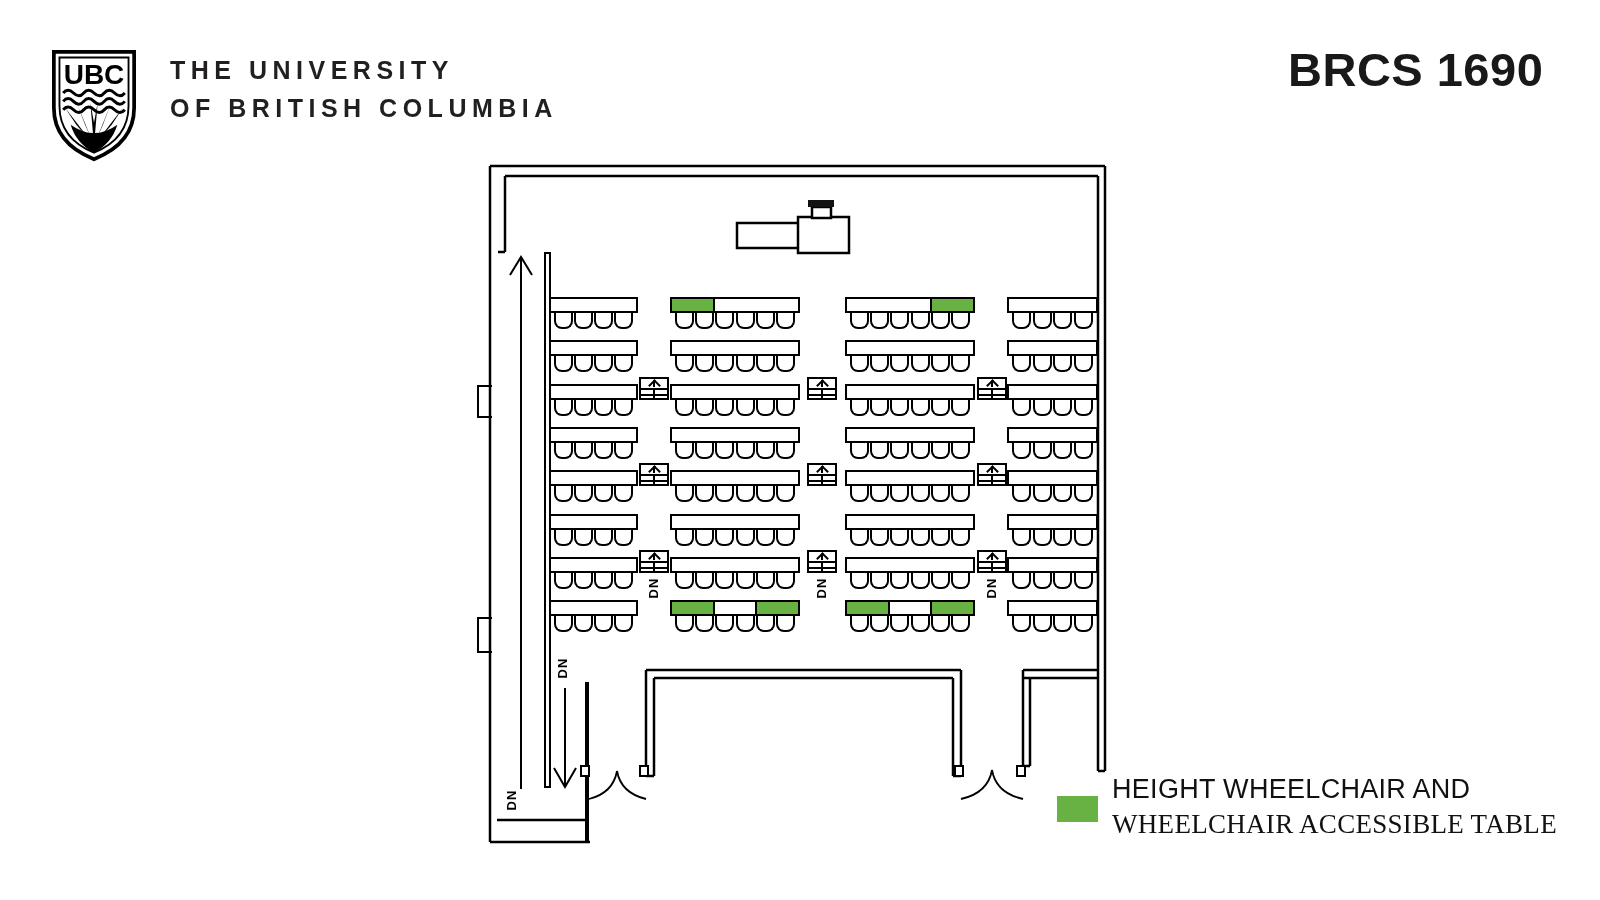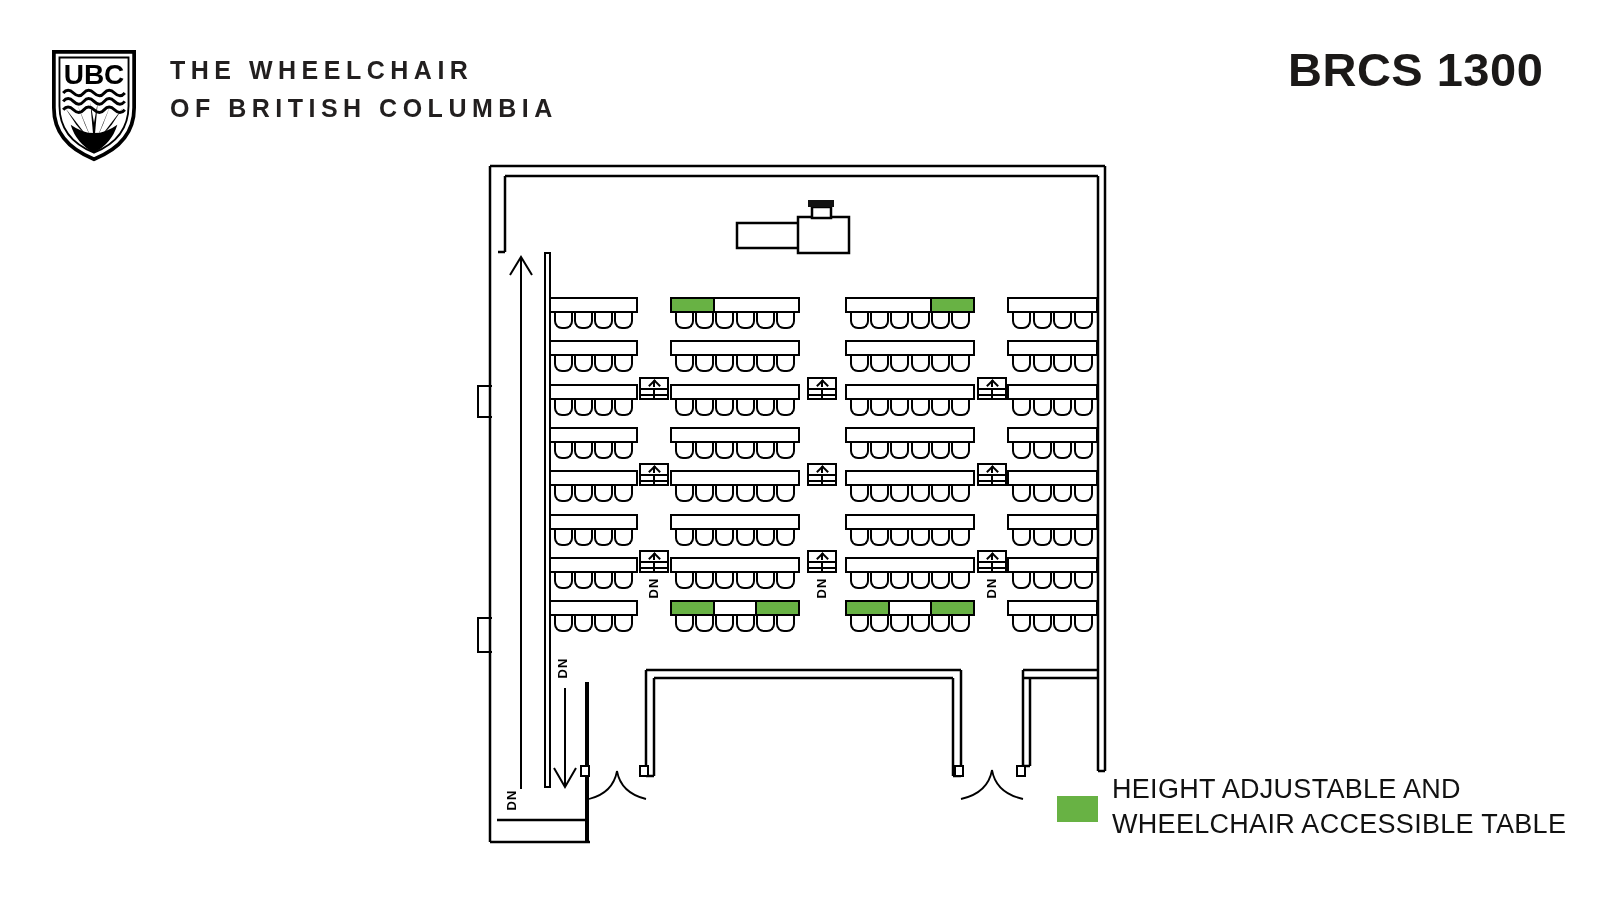--- a/index.html
+++ b/index.html
@@ -32,21 +32,21 @@
         border-top:2px solid #000;border-left:2px solid #000;transform:rotate(45deg);}
   .dn{position:absolute;width:30px;height:16px;z-index:4;text-align:center;
       font-size:13px;font-weight:bold;letter-spacing:1px;transform:rotate(-90deg);color:#000;}
   .railing{position:absolute;left:544px;top:252px;width:7px;height:536px;
            box-sizing:border-box;border:2px solid #000;background:#fff;z-index:2;}
 
   
   .legend-swatch{position:absolute;left:1057px;top:796px;width:41px;height:26px;z-index:2;}
   .legend-text{position:absolute;left:1112px;font-size:27px;letter-spacing:0.3px;
                color:#111;white-space:nowrap;}
-  .lg1{top:774px;} .lg2{top:809px;}
+  .lg1{top:774px;} .lg2{top:809px;font-family:Liberation Serif, serif;}
 </style>
 </head>
 <body>
 
 <div class="logo">
   <svg width="84" height="114" viewBox="0 0 90 120">
     <path d="M2,2 H88 V62 Q88,100 45,117 Q2,100 2,62 Z" fill="#fff" stroke="#000" stroke-width="4"></path>
     <path d="M8,8 H82 V60 Q82,95 45,110 Q8,95 8,60 Z" fill="#fff" stroke="#000" stroke-width="2"></path>
     <text x="45" y="36" text-anchor="middle" font-family="Liberation Sans, sans-serif" font-size="30" font-weight="bold" fill="#000">UBC</text>
     <g stroke="#000" stroke-width="3.2" fill="none">
@@ -58,23 +58,23 @@
       <polygon points="45,102 14,62 26,80"></polygon>
       <polygon points="45,102 27,58 35,79"></polygon>
       <polygon points="45,102 41,56 45,78"></polygon>
       <polygon points="45,102 49,56 45,78"></polygon>
       <polygon points="45,102 63,58 55,79"></polygon>
       <polygon points="45,102 76,62 64,80"></polygon>
       <path d="M45,110 Q26,100 20,80 Q45,98 70,80 Q64,100 45,110 Z"></path>
     </g>
   </svg>
 </div>
-<div class="wordmark wm1">THE WHEELCHAIR</div>
+<div class="wordmark wm1">THE UNIVERSITY</div>
 <div class="wordmark wm2">OF BRITISH COLUMBIA</div>
-<div class="room-code">BRCS 1300</div>
+<div class="room-code">BRCS 1690</div>
 
 <svg id="plan-svg" width="1600" height="900" viewBox="0 0 1600 900">
   <g stroke="#000" stroke-width="2.5" fill="none">
 
     <path d="M490,166 H1105"></path>
       <path d="M505,176 H1098"></path>
 
     <path d="M1105,166 V771"></path>
       <path d="M1098,176 V771"></path>
       <path d="M1098,771 H1105"></path>
@@ -472,15 +472,15 @@
     </div>
     <div class="dn" style="left: 497px; top: 792px;">DN</div>
     <div class="dn" style="left: 548px; top: 660px;">DN</div>
     <div class="dn" style="left: 639px; top: 580px;">DN</div>
     <div class="dn" style="left: 807px; top: 580px;">DN</div>
     <div class="dn" style="left: 977px; top: 580px;">DN</div>
   </div>
 
 <div>
   <div class="legend-swatch" style="background: rgb(104, 178, 68);"></div>
-  <div class="legend-text lg1">HEIGHT ADJUSTABLE AND</div>
+  <div class="legend-text lg1">HEIGHT WHEELCHAIR AND</div>
   <div class="legend-text lg2">WHEELCHAIR ACCESSIBLE TABLE</div>
 </div>
 
 </body></html>

